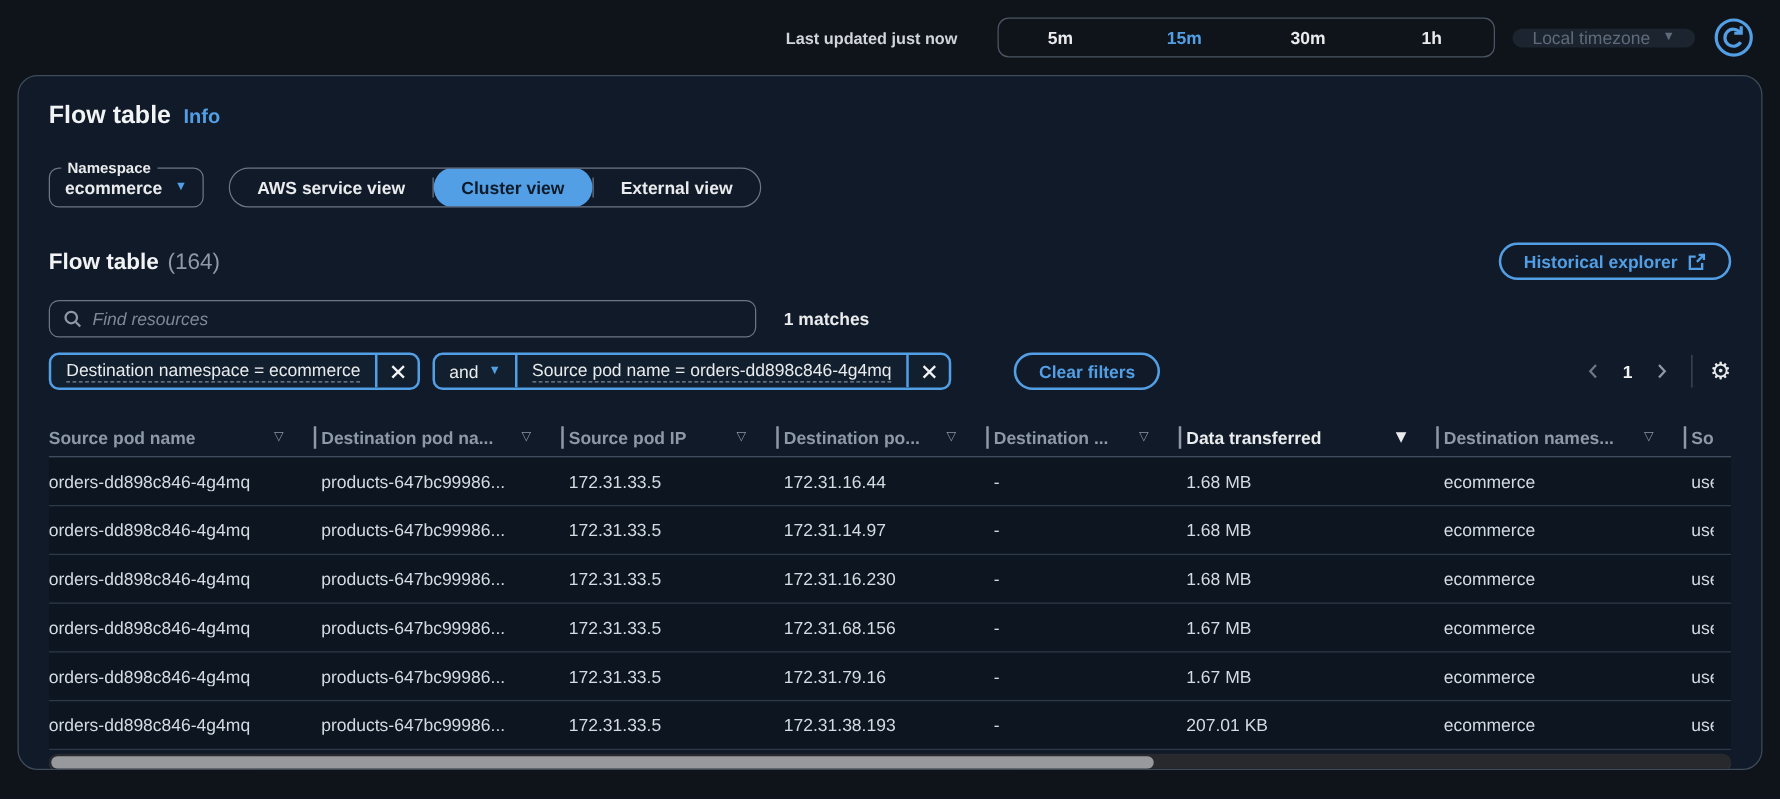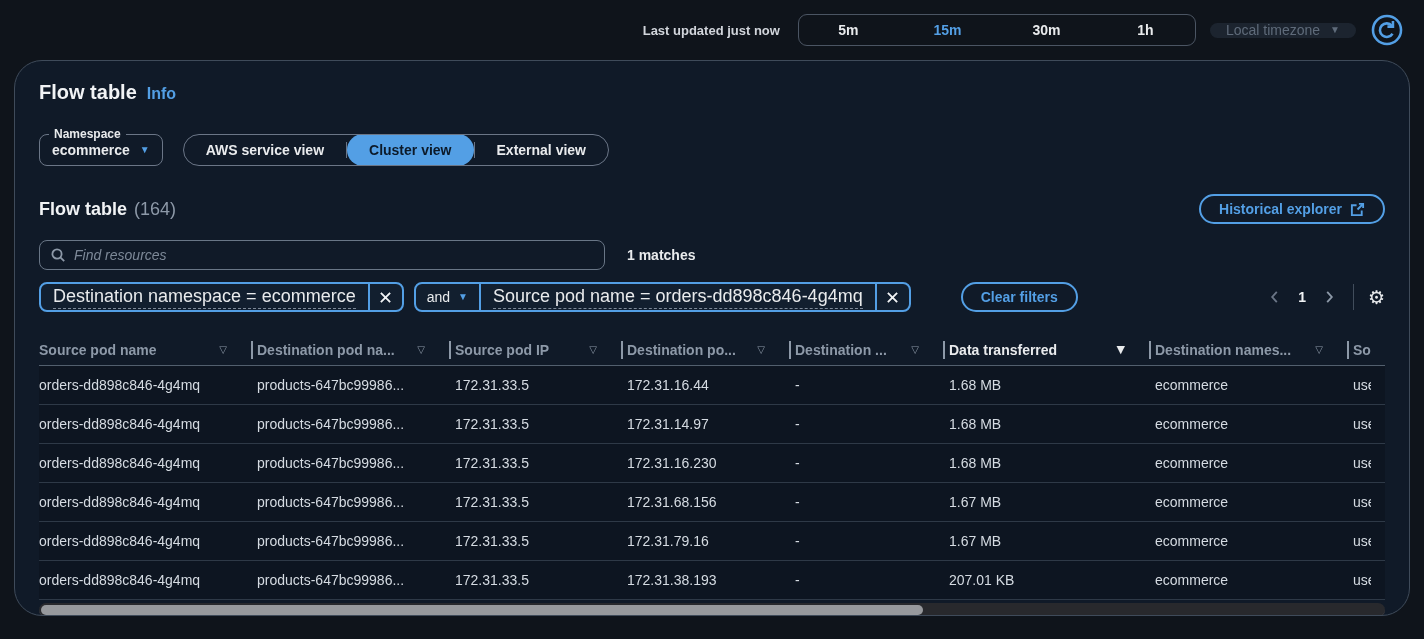--- a/index.html
+++ b/index.html
@@ -9,42 +9,42 @@
     font-family:"Liberation Sans", sans-serif;
     color:#d5dbe2;
     font-size:14px;
   }
 
   
   .topbar {
     height:60px; display:flex; align-items:center;
     justify-content:flex-end; gap:14px; padding:0 20px 0 0;
   }
-  .last-updated { font-size:13px; font-weight:700; color:#d1d5db; margin-right:4px;text-align:center; }
+  .last-updated { font-size:13px; font-weight:700; color:#d1d5db; margin-right:18px;text-align:center; }
   .time-range {
     display:flex; align-items:center; height:32px;
     border:1px solid #4b5563; border-radius:9px; overflow:hidden;
   }
   .time-range .tr-item {
     width:99px; text-align:center; font-size:14px; font-weight:700;
     color:#e9ebed; cursor:pointer; line-height:30px;
   }
   .time-range .tr-item.selected { color:#539fe5; }
   .tz-btn {
     height:15px; display:flex; align-items:center; gap:10px;
     background:#1c242f; border:none; border-radius:9px; padding:0 16px;
     color:#5f6b7a; font-size:14px; font-family:inherit; cursor:default;
   }
   .caret-down { font-size:10px; line-height:1; }
   .refresh-btn { background:none; border:none; cursor:pointer; display:flex; padding:0; }
 
   
   .panel {
     margin:0 14px; width:1396px; height:556px;
-    background:#101a28; border:1px solid #3f4b5a; border-radius:28px;
+    background:#101a28; border:1px solid #3f4b5a; border-radius:16px;
     padding:20px 24px 0 24px; position:relative; overflow:hidden;
   }
   .panel-title-row { display:flex; align-items:baseline; gap:10px; }
   .panel-title { font-size:20px; font-weight:700; color:#f1f3f5; }
   .info-link { font-size:16px; font-weight:700; color:#539fe5; text-decoration:none; cursor:pointer; }
 
   .controls-row { display:flex; align-items:center; gap:20px; margin-top:30px; }
   .ns-select {
     position:relative; border:1px solid #6b7687; border-radius:8px;
     height:32px; min-width:118px; display:flex; align-items:center;
@@ -88,21 +88,21 @@
     color:#e9ebed; font-size:14px; font-family:inherit; font-style:italic;
   }
   .search-box input::placeholder { color:#7d8998; font-style:italic; }
   .matches { font-size:14px; font-weight:600; color:#e9ebed; }
 
   .filter-row { display:flex; align-items:center; margin-top:12px; gap:10px; }
   .token {
     display:flex; align-items:stretch; height:30px;
     border:2px solid #539fe5; border-radius:8px; background:#121f2f; overflow:hidden;
   }
-  .token-text { display:flex; align-items:center; padding:0 12px; font-size:18px; color:#e9ebed; cursor:pointer; }
+  .token-text { display:flex; align-items:center; padding:0 12px; font-size:14px; color:#e9ebed; cursor:pointer; }
   .token-text span { border-bottom:1px dashed #7d8998; padding-bottom:1px; }
   .token-op { display:flex; align-items:center; gap:8px; padding:0 11px; font-size:14px; color:#e9ebed; cursor:pointer; }
   .token-op .caret-down { color:#539fe5; }
   .token-sep { width:2px; background:#539fe5; }
   .token-x { display:flex; align-items:center; justify-content:center; width:32px; cursor:pointer; background:none; border:none; }
   .clear-btn {
     margin-left:40px; height:30px; padding:0 18px; background:none; cursor:pointer;
     border:2px solid #539fe5; border-radius:16px;
     color:#539fe5; font-size:14px; font-weight:700; font-family:inherit;
   }

